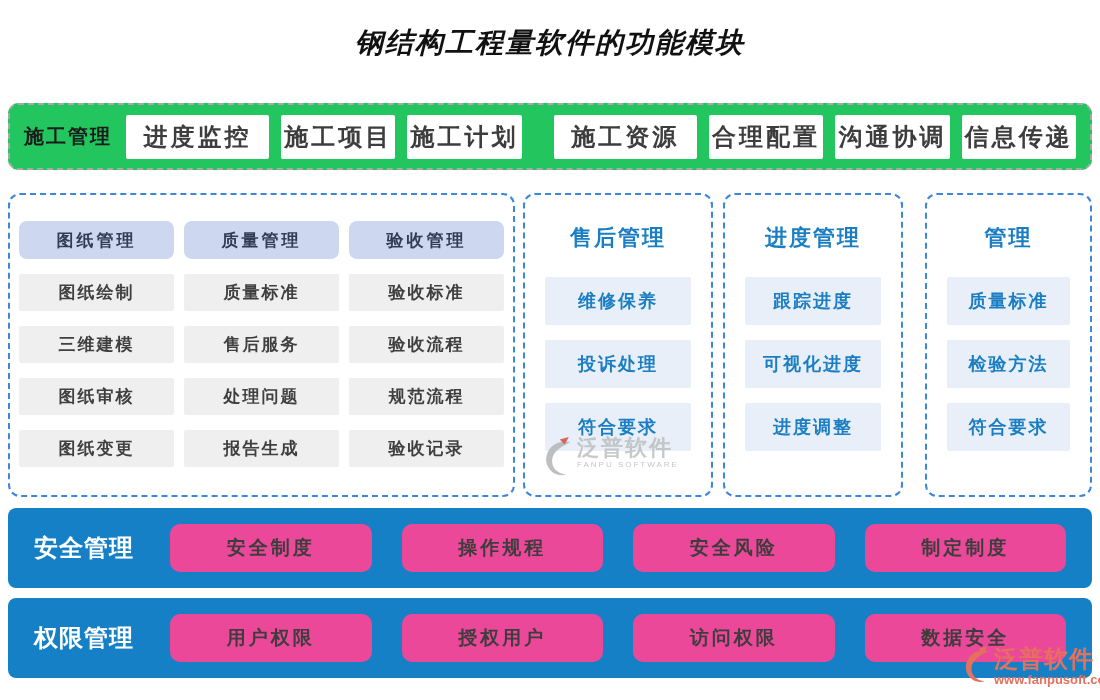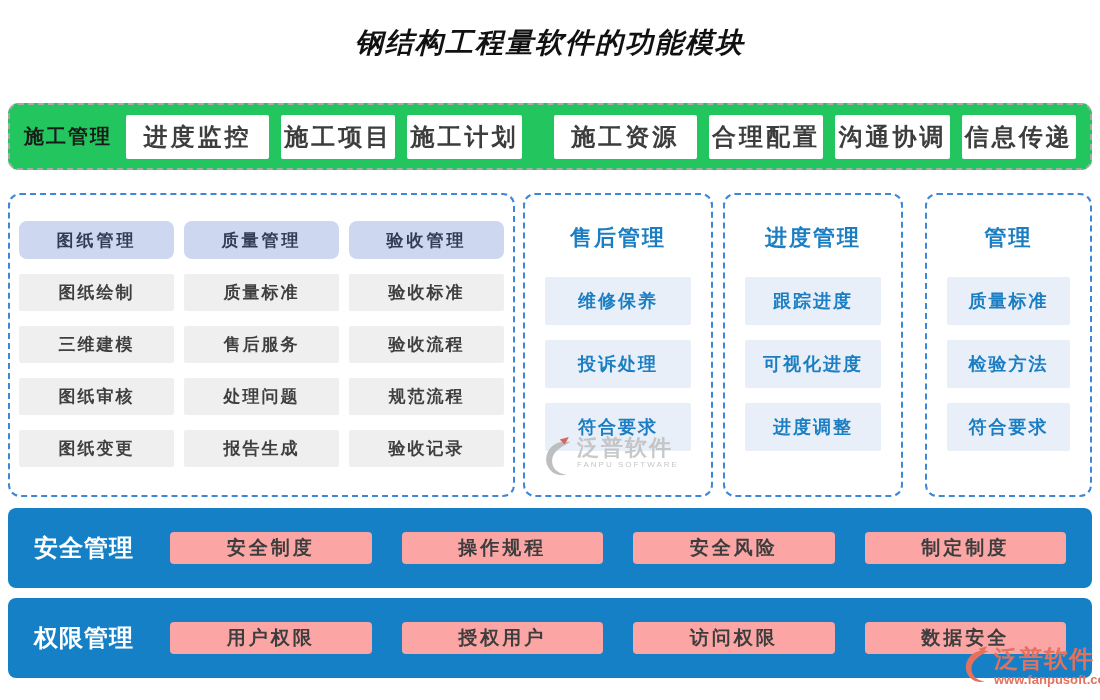--- a/index.html
+++ b/index.html
@@ -43,21 +43,21 @@
              font-weight:700;color:#1b7ec2;letter-spacing:2px;margin-bottom:15px;}
 
   
   .bar{position:absolute;left:8px;width:1084px;height:80px;background:#1580c6;
        border-radius:8px;box-sizing:border-box;display:flex;align-items:center;
        padding:0 26px;gap:30px;}
   .bar1{top:508px;}
   .bar2{top:598px;}
   .bar-label{flex:0 0 auto;color:#ffffff;font-size:24px;font-weight:700;
              letter-spacing:1px;margin-right:6px;}
-  .bar-btn{flex:1 1 0;height:32px;background:#fca5a5;border-radius:4px;display:flex;
+  .bar-btn{flex:1 1 0;height:48px;background:#ec4899;border-radius:10px;display:flex;
            align-items:center;justify-content:center;font-size:19px;font-weight:700;
            color:#3d3d3d;letter-spacing:3px;}
 
   
   .wm-center{position:absolute;left:543px;top:436px;display:flex;align-items:flex-start;
              gap:4px;opacity:.9;pointer-events:none;}
   .wm-center .wm-text{font-size:22px;font-weight:700;color:rgba(185,185,185,.85);
                       letter-spacing:2px;line-height:24px;}
   .wm-center .wm-sub{font-size:8px;color:#bfbfbf;letter-spacing:2px;
                      font-family:"Liberation Sans",sans-serif;}

